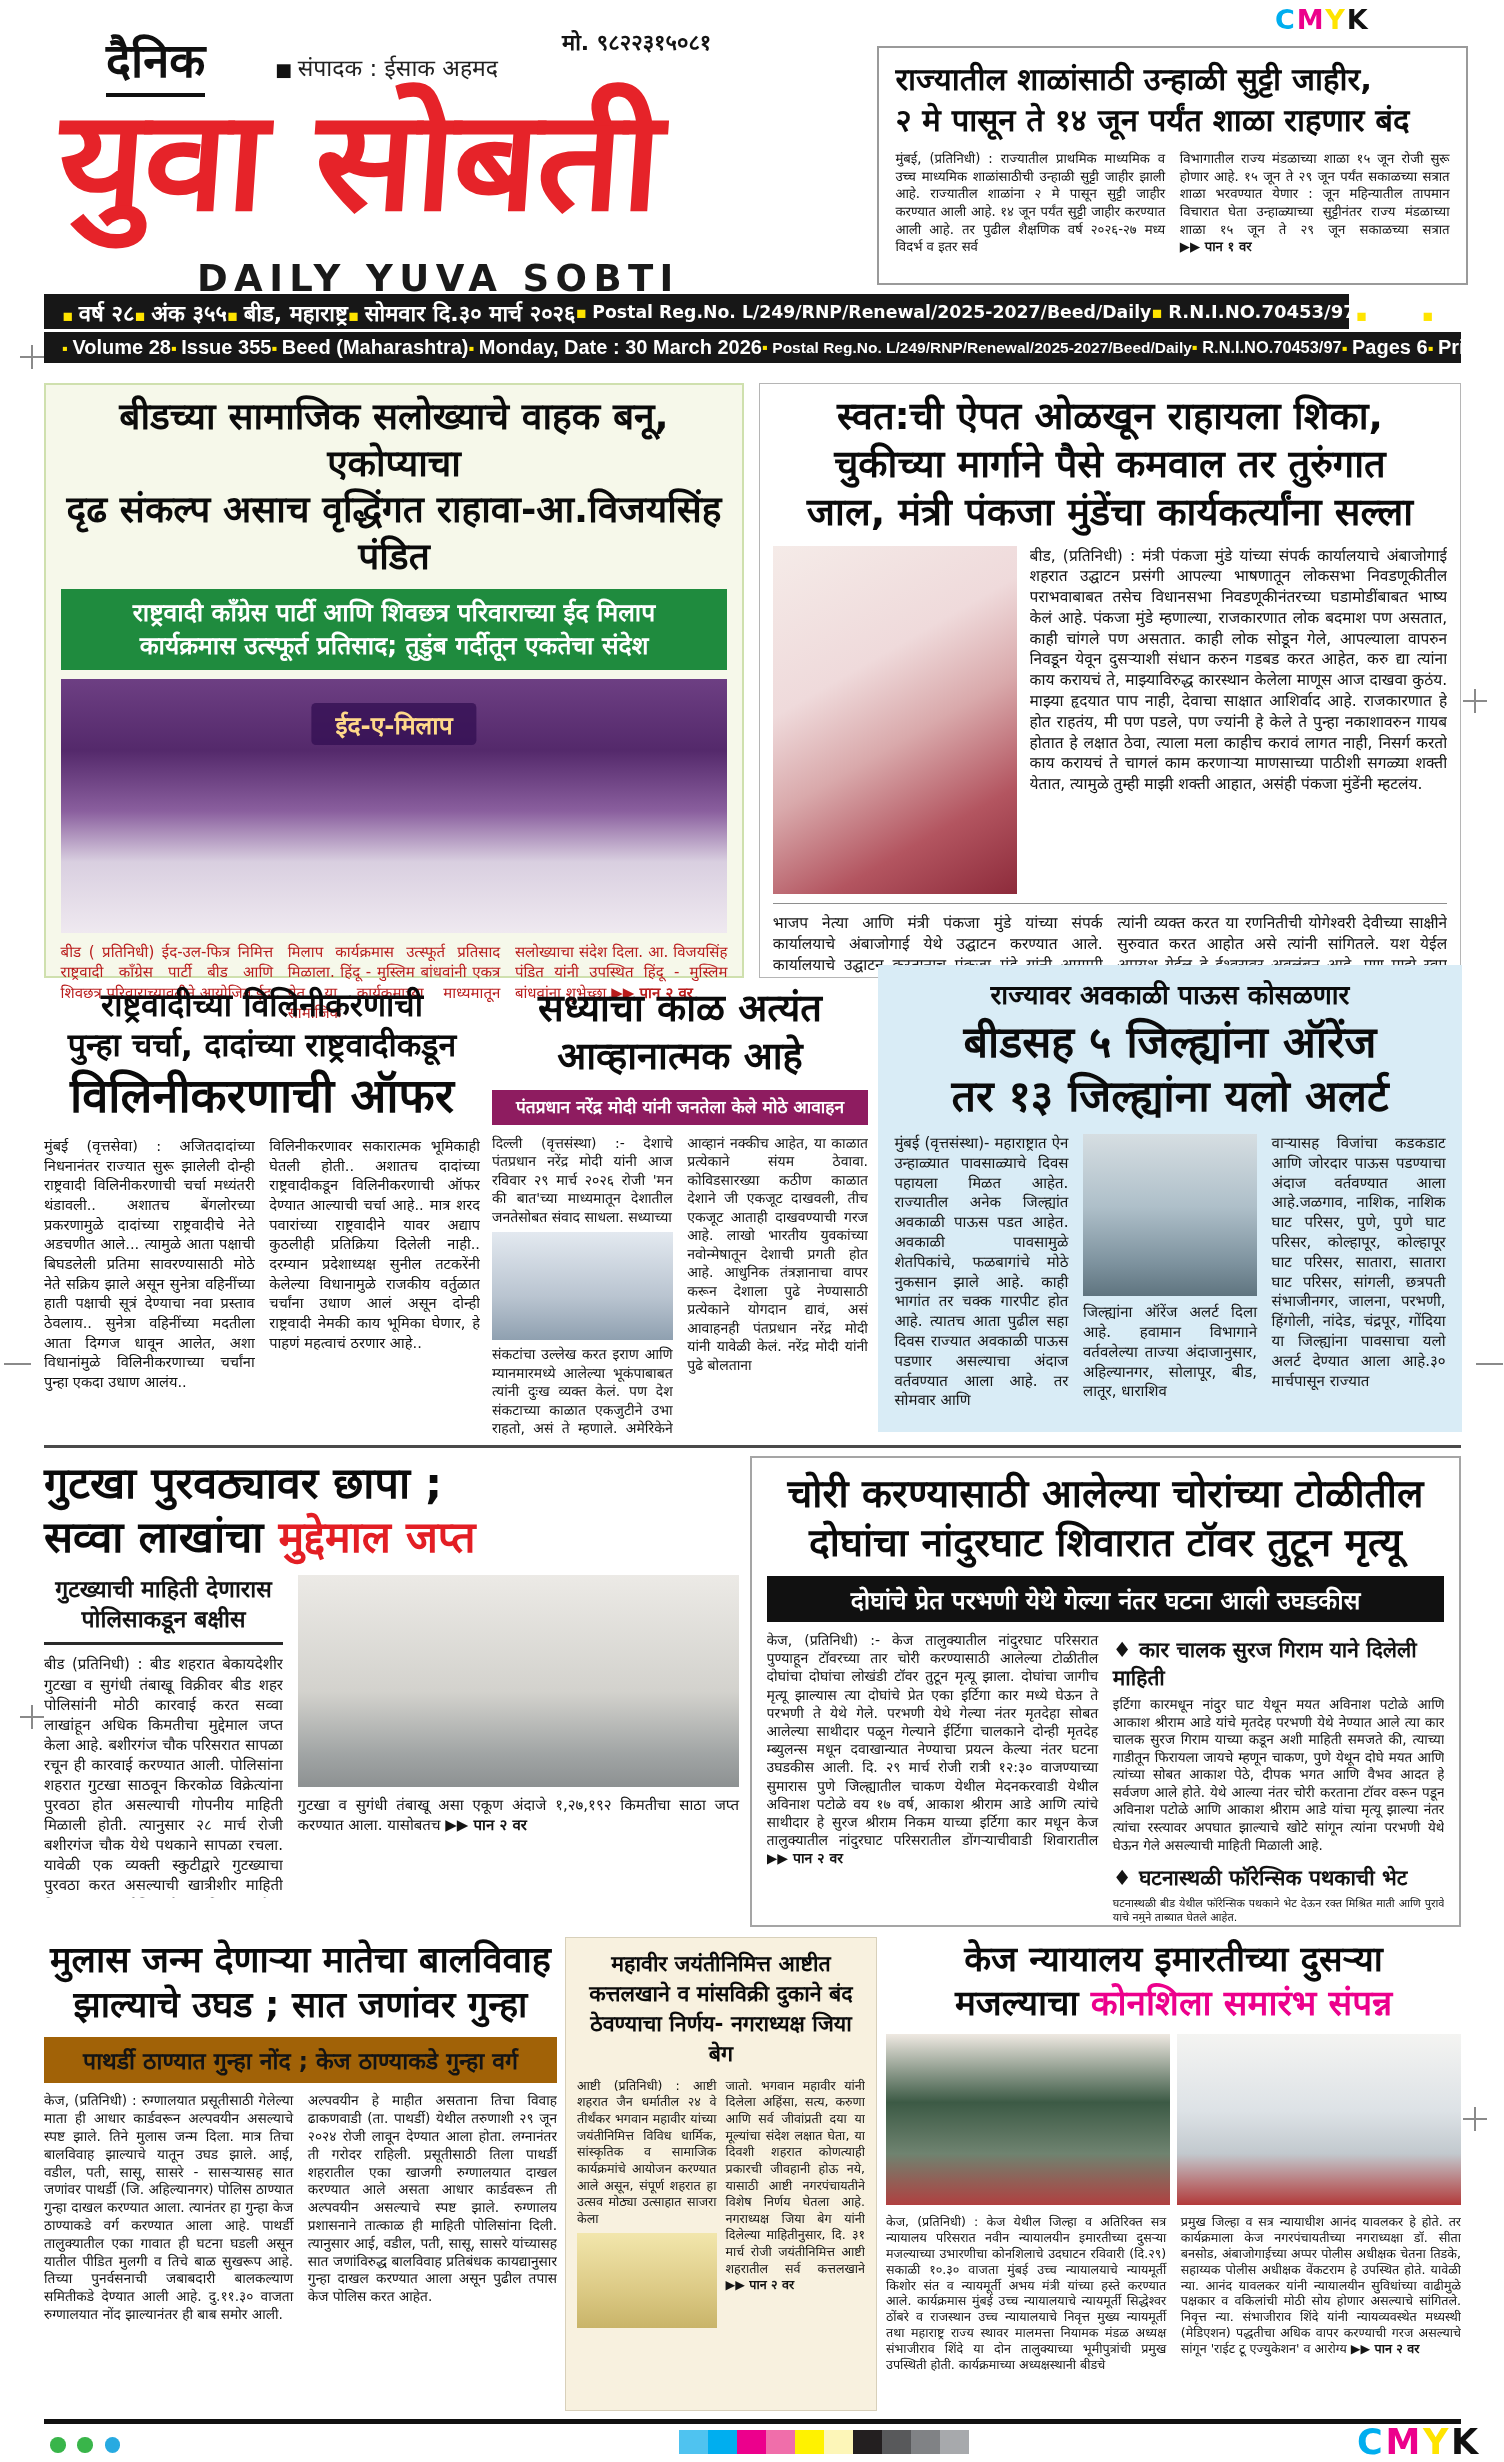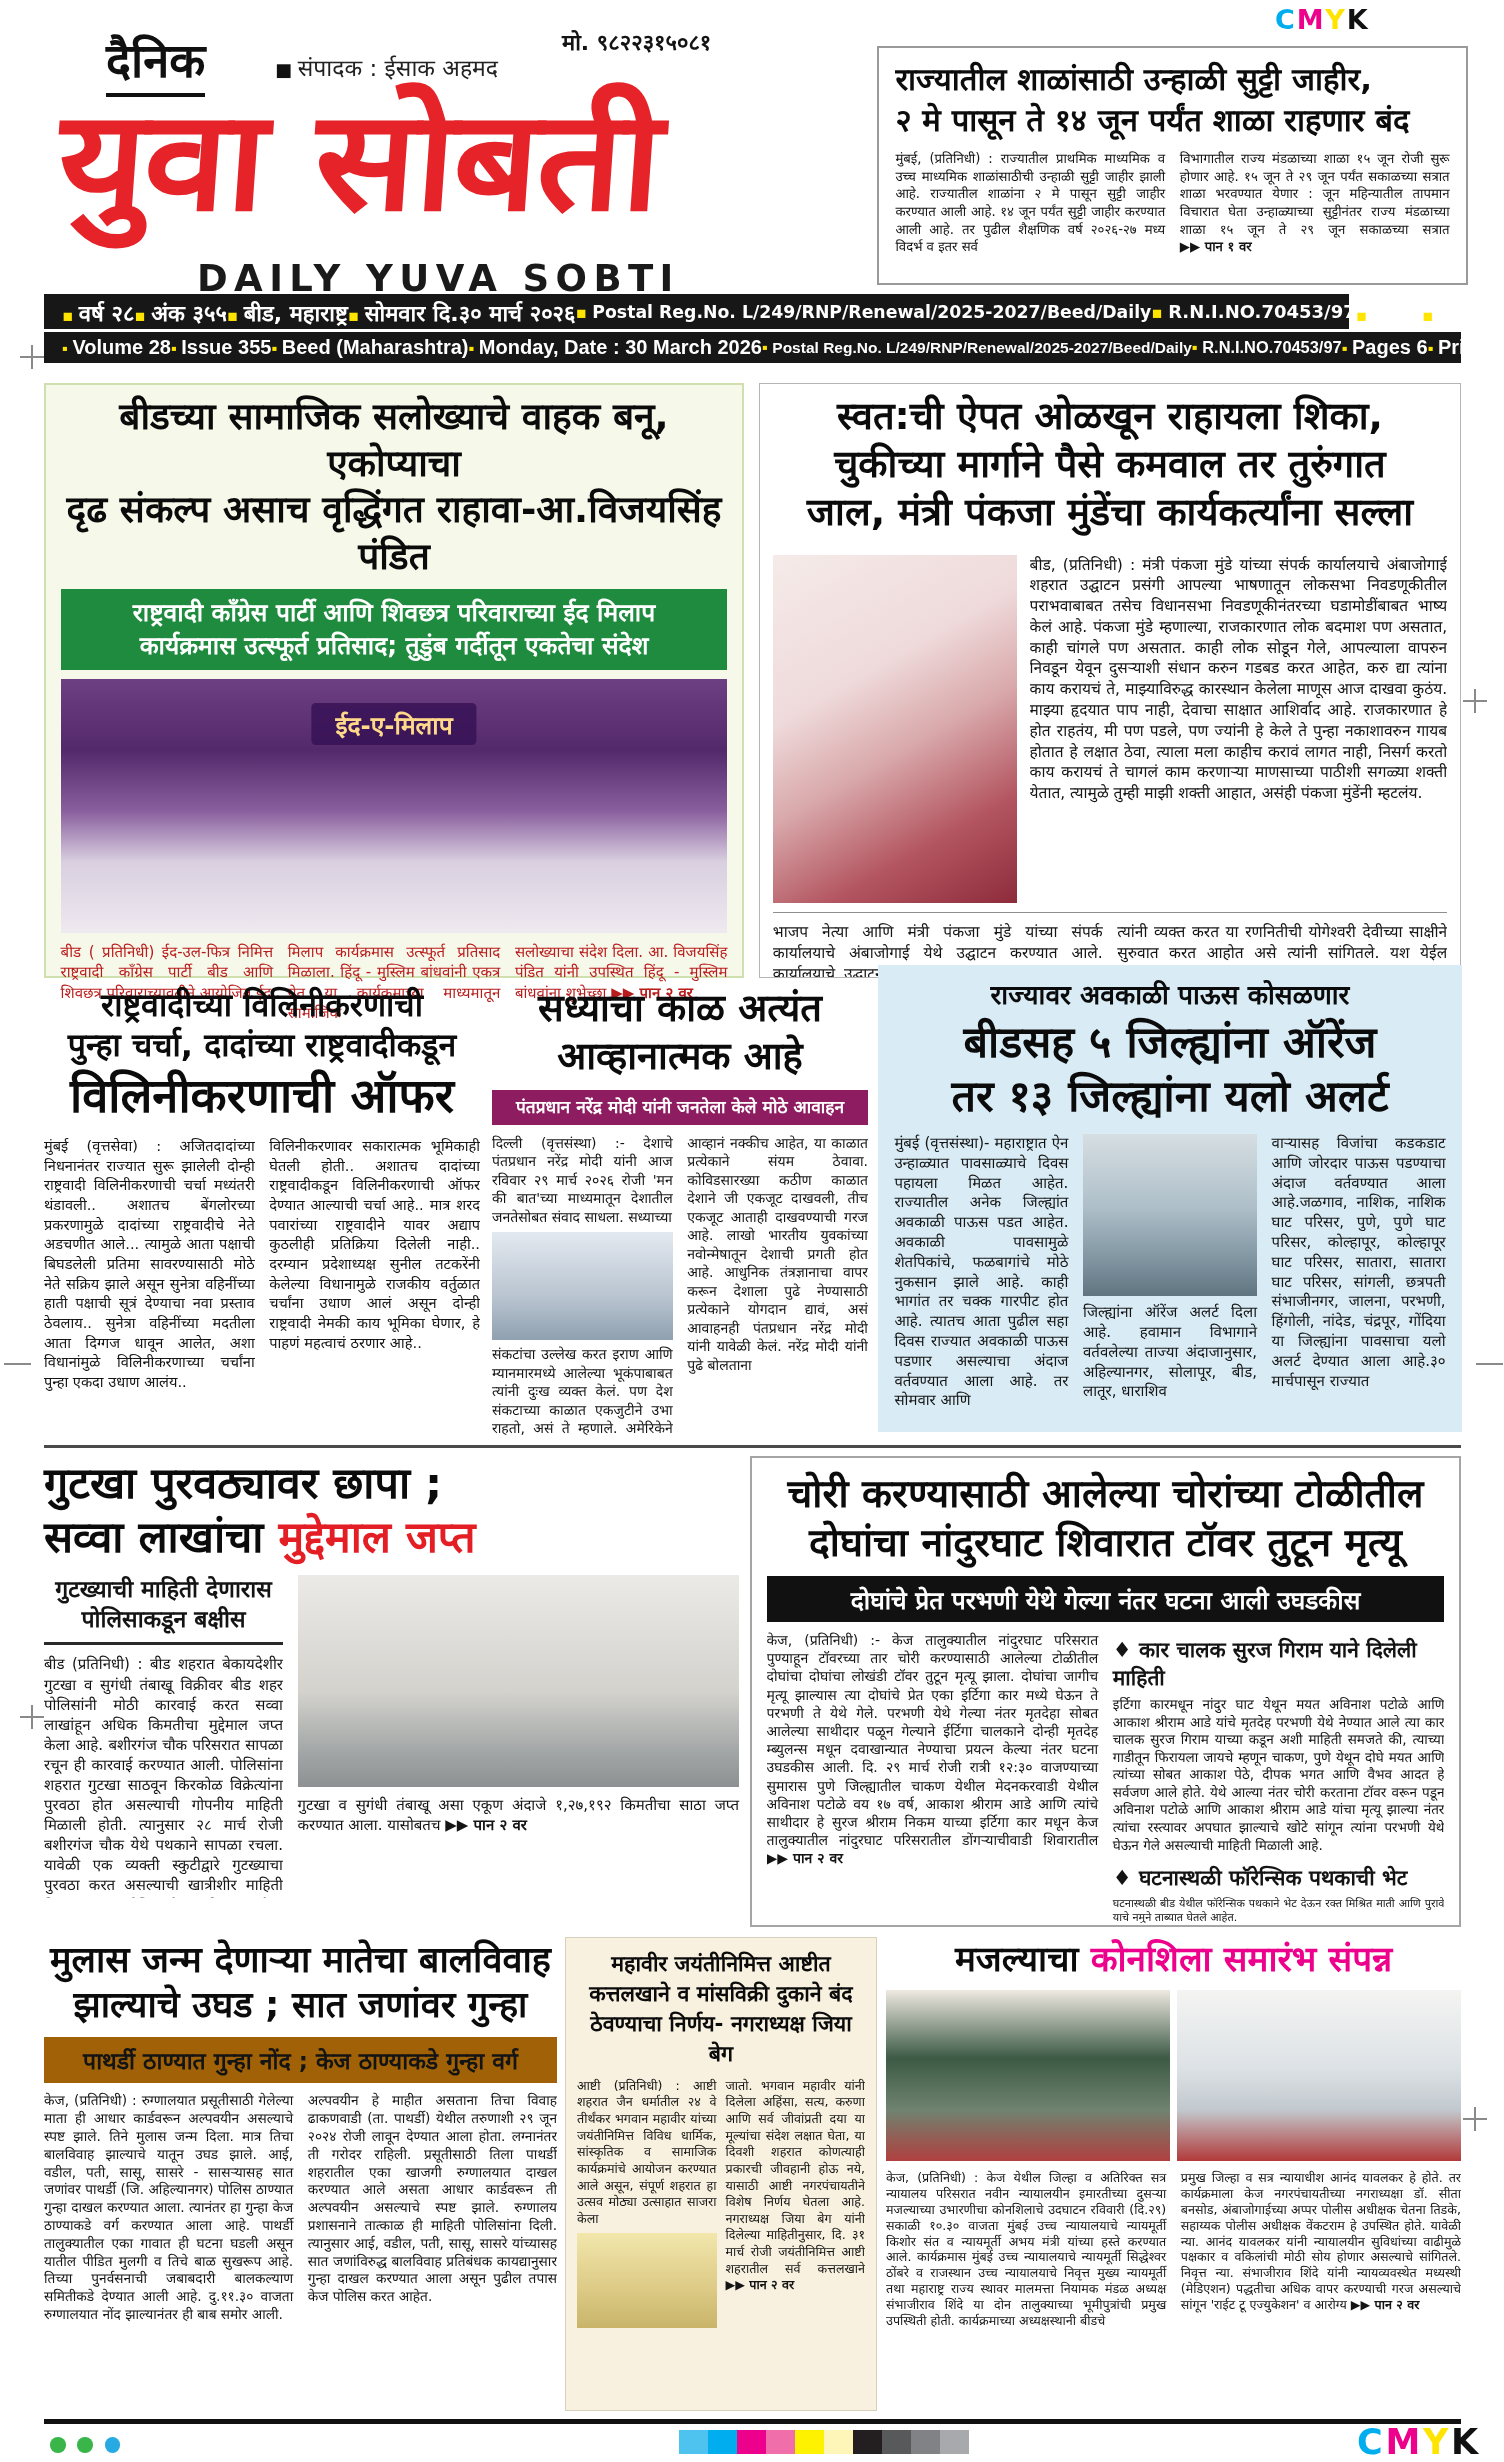--- a/index.html
+++ b/index.html
@@ -167,21 +167,21 @@
       </div>
     </div>
   </div>
 
   <div class="abs a2-box hidden-overflow" style="left:759px;top:383px;width:702px;height:595px;">
     <div class="hl center" style="font-size:38px;">
       <div>स्वत:ची ऐपत ओळखून राहायला शिका,</div>
       <div>चुकीच्या मार्गाने पैसे कमवाल तर तुरुंगात</div>
       <div>जाल, मंत्री पंकजा मुंडेंचा कार्यकर्त्यांना सल्ला</div>
     </div>
-    <div style="display:flex;gap:12.8px;margin-top:18px;">
+    <div style="display:flex;gap:12.8px;margin-top:9px;">
       <div class="photo a2-photo"></div>
       <div class="just hidden-overflow" style="flex:1;font-size:15.5px;line-height:1.34;height:348px;">बीड, (प्रतिनिधी) : मंत्री पंकजा मुंडे यांच्या संपर्क कार्यालयाचे अंबाजोगाई शहरात उद्घाटन प्रसंगी आपल्या भाषणातून लोकसभा निवडणूकीतील पराभवाबाबत तसेच विधानसभा निवडणूकीनंतरच्या घडामोडींबाबत भाष्य केलं आहे. पंकजा मुंडे म्हणाल्या, राजकारणात लोक बदमाश पण असतात, काही चांगले पण असतात. काही लोक सोडून गेले, आपल्याला वापरुन निवडून येवून दुसऱ्याशी संधान करुन गडबड करत आहेत, करु द्या त्यांना काय करायचं ते, माझ्याविरुद्ध कारस्थान केलेला माणूस आज दाखवा कुठंय. माझ्या हृदयात पाप नाही, देवाचा साक्षात आशिर्वाद आहे. राजकारणात हे होत राहतंय, मी पण पडले, पण ज्यांनी हे केले ते पुन्हा नकाशावरुन गायब होतात हे लक्षात ठेवा, त्याला मला काहीच करावं लागत नाही, निसर्ग करतो काय करायचं ते चागलं काम करणाऱ्या माणसाच्या पाठीशी सगळ्या शक्ती येतात, त्यामुळे तुम्ही माझी शक्ती आहात, असंही पंकजा मुंडेंनी म्हटलंय.</div>
     </div>
     <div class="a2-divider"></div>
     <div class="cols hidden-overflow" style="height:170px;">
       <div class="col just" style="font-size:15.5px;line-height:1.36;">भाजप नेत्या आणि मंत्री पंकजा मुंडे यांच्या संपर्क कार्यालयाचे अंबाजोगाई येथे उद्घाटन करण्यात आले. कार्यालयाचे उद्घाटन करतानाच पंकजा मुंडे यांनी आगामी निवडणुकांचा रोड मॅप दाखवला. जिल्ह्याच्या सहा मतदारसंघातील सहा आमदार आणि खासदारही आमचाच होणार असा विश्वास</div>
       <div class="col just" style="font-size:15.5px;line-height:1.36;">
         <span>त्यांनी व्यक्त करत या रणनितीची योगेश्वरी देवीच्या साक्षीने सुरुवात करत आहोत असे त्यांनी सांगितले. यश येईल अपयश येईल हे ईश्वरावर अवलंबून आहे. पण माझे स्वप्न पूर्ण करायला मी सुरुवात करत आहे.मी प्रयत्न केले तर माझे स्वप्न पूर्ण होते, इतकी माझ्यावर ईश्वराची कृपा आहे असे</span>
         
       </div>
@@ -304,20 +304,21 @@
       </div>
       <div class="col just" style="font-size:12.6px;line-height:1.32;">
         <span>जातो. भगवान महावीर यांनी दिलेला अहिंसा, सत्य, करुणा आणि सर्व जीवांप्रती दया या मूल्यांचा संदेश लक्षात घेता, या दिवशी शहरात कोणत्याही प्रकारची जीवहानी होऊ नये, यासाठी आष्टी नगरपंचायतीने विशेष निर्णय घेतला आहे. नगराध्यक्ष जिया बेग यांनी दिलेल्या माहितीनुसार, दि. ३१ मार्च रोजी जयंतीनिमित्त आष्टी शहरातील सर्व कत्तलखाने</span>
         <span class="more">▶▶ पान २ वर</span>
       </div>
     </div>
   </div>
 
   <div class="abs" style="left:886px;top:1937px;width:575px;height:474px;">
     <div class="hl center" style="font-size:35px;">
+      <div>केज न्यायालय इमारतीच्या दुसऱ्या</div>
       <div>
         <span>मजल्याचा </span><span class="magenta">कोनशिला समारंभ संपन्न</span>
       </div>
     </div>
     <div style="display:flex;gap:7.3px;margin-top:9px;">
       <div class="photo a10-photo1"></div>
       <div class="photo a10-photo2"></div>
     </div>
     <div class="cols hidden-overflow" style="margin-top:9px;height:193px;">
       <div class="col just" style="font-size:12.6px;line-height:1.26;">केज, (प्रतिनिधी) : केज येथील जिल्हा व अतिरिक्त सत्र न्यायालय परिसरात नवीन न्यायालयीन इमारतीच्या दुसऱ्या मजल्याच्या उभारणीचा कोनशिलाचे उदघाटन रविवारी (दि.२९) सकाळी १०.३० वाजता मुंबई उच्च न्यायालयाचे न्यायमूर्ती किशोर संत व न्यायमूर्ती अभय मंत्री यांच्या हस्ते करण्यात आले. कार्यक्रमास मुंबई उच्च न्यायालयाचे न्यायमूर्ती सिद्धेश्वर ठोंबरे व राजस्थान उच्च न्यायालयाचे निवृत्त मुख्य न्यायमूर्ती तथा महाराष्ट्र राज्य स्थावर मालमत्ता नियामक मंडळ अध्यक्ष संभाजीराव शिंदे या दोन तालुक्याच्या भूमीपुत्रांची प्रमुख उपस्थिती होती. कार्यक्रमाच्या अध्यक्षस्थानी बीडचे</div>

